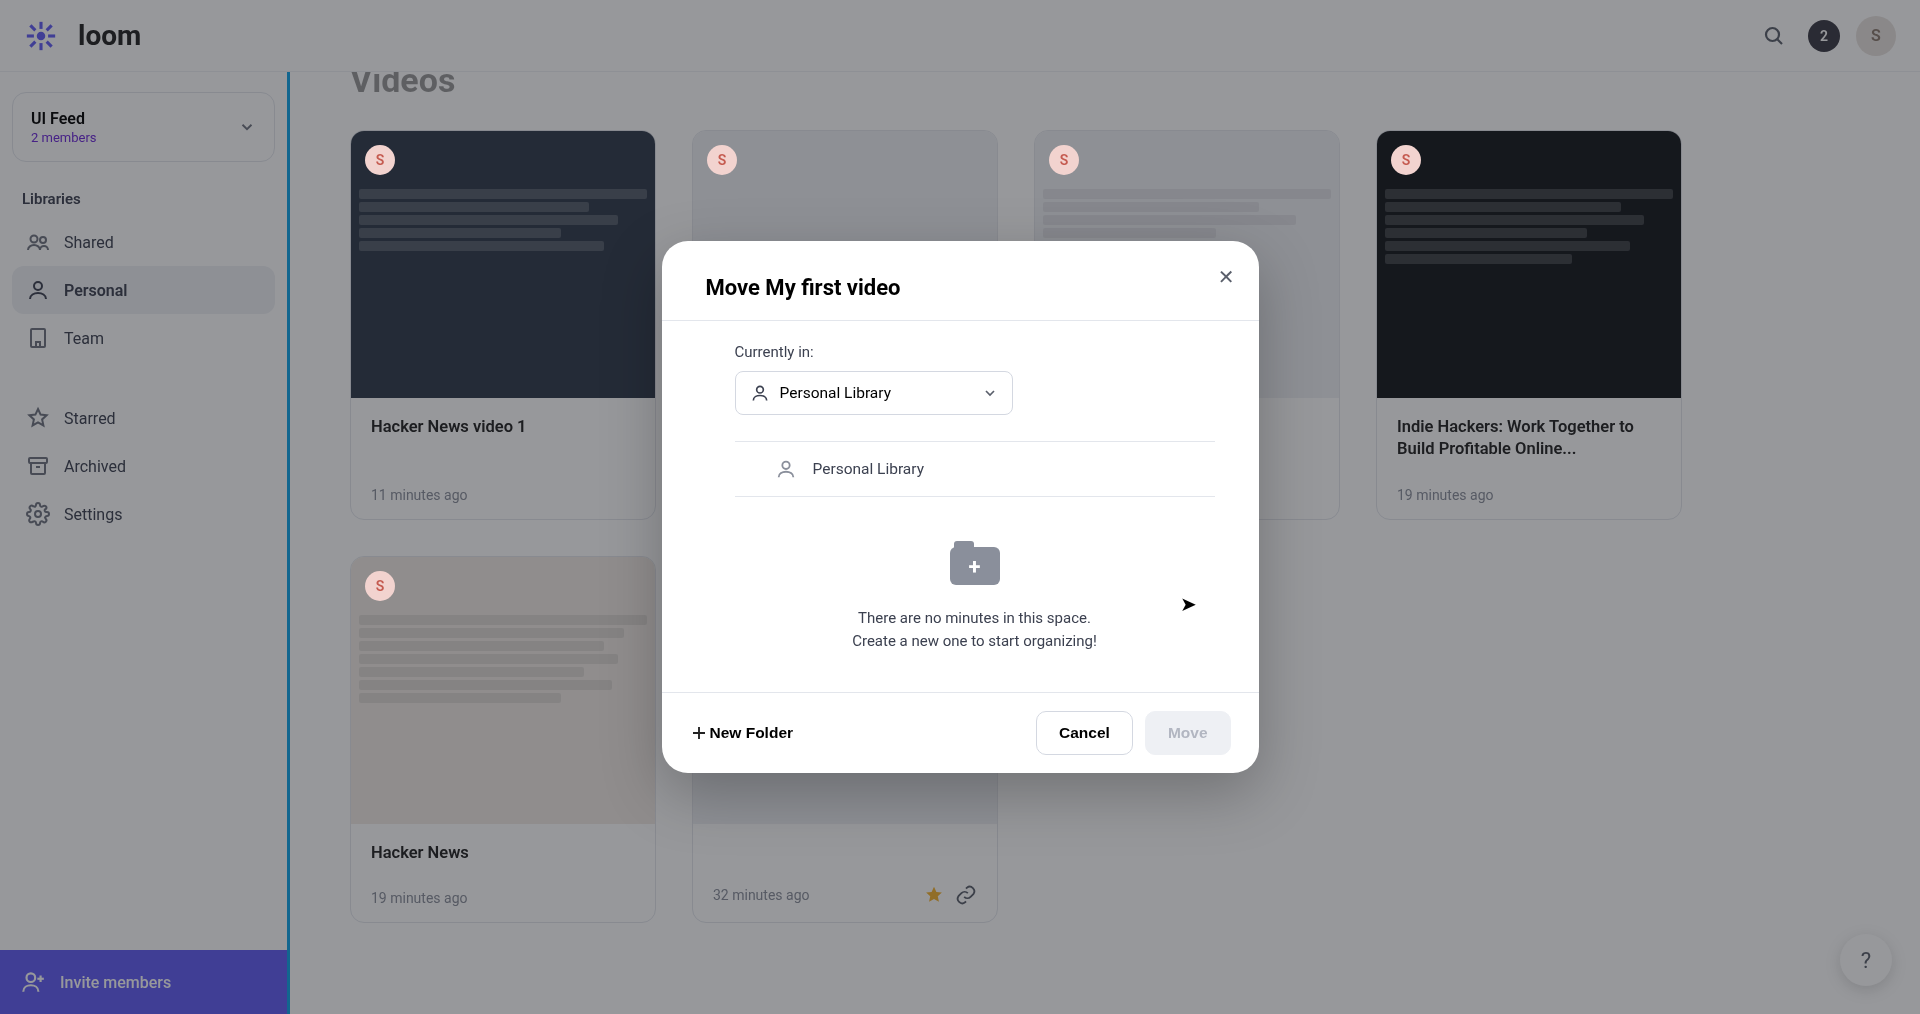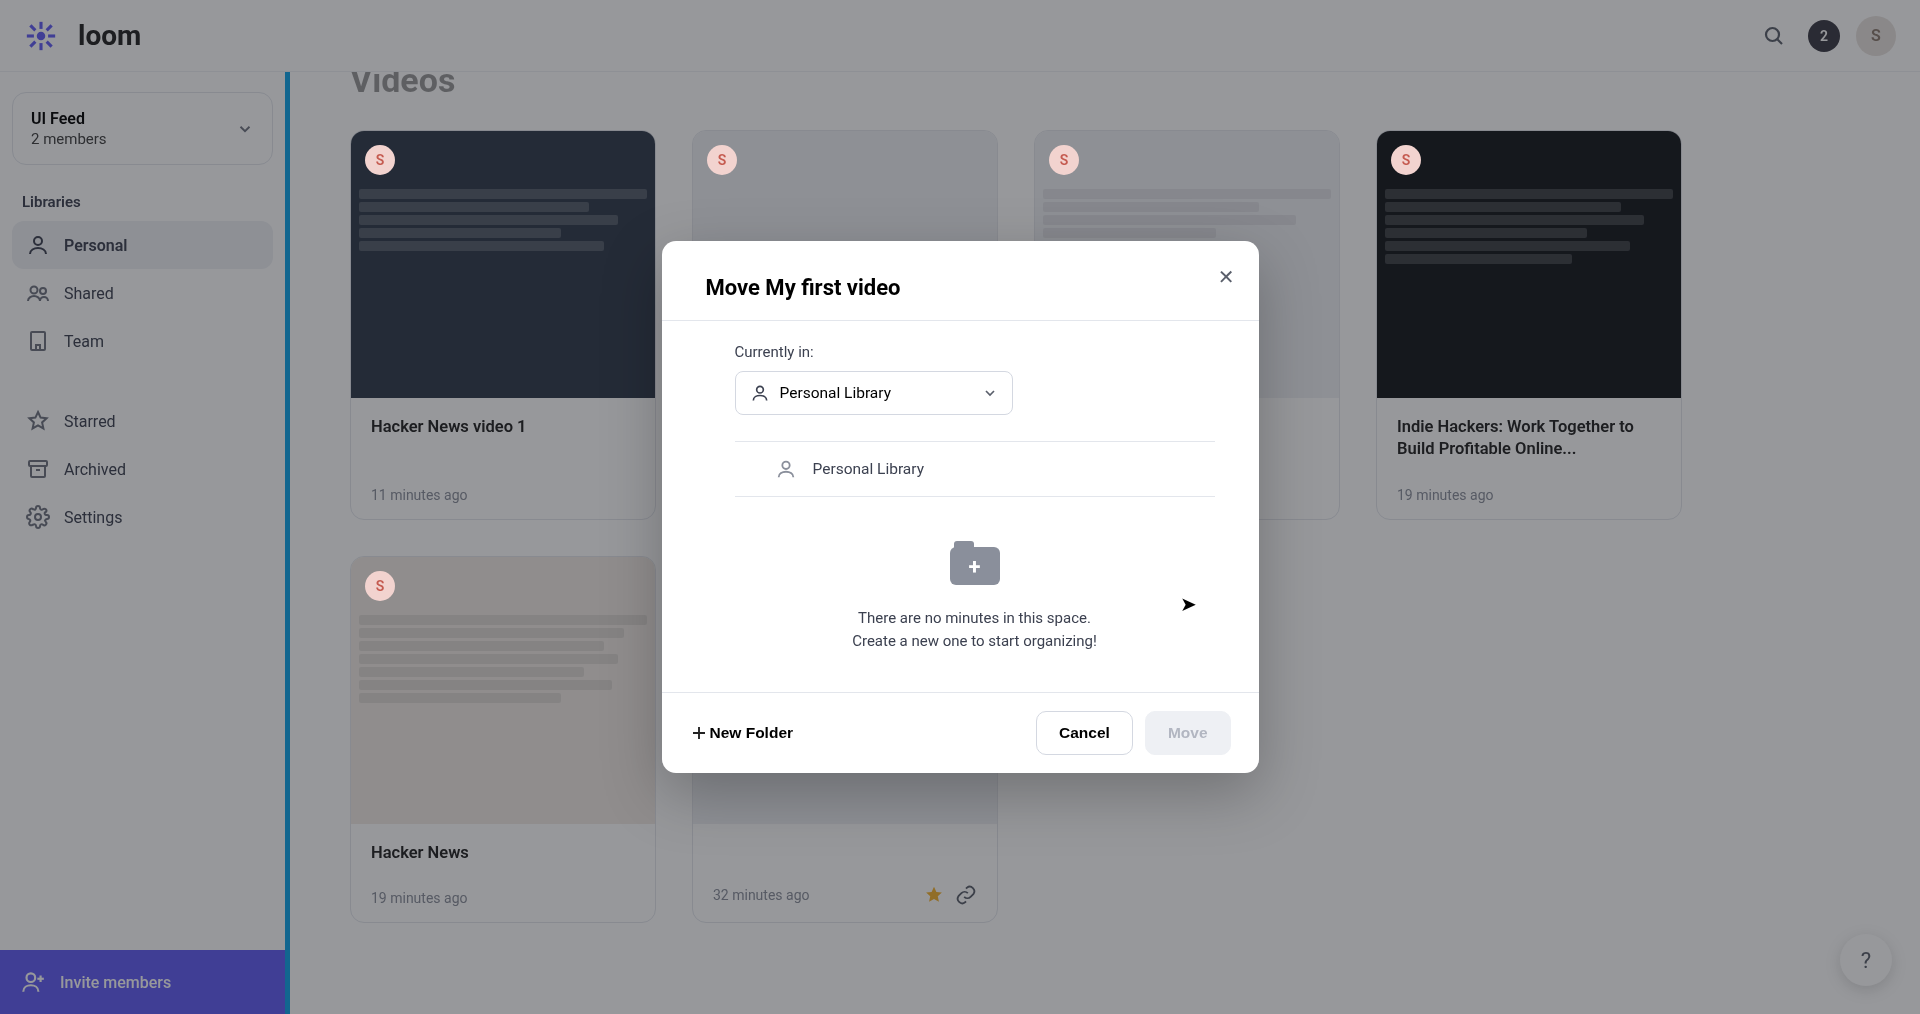--- a/index.html
+++ b/index.html
@@ -9,24 +9,24 @@
 .topbar { height: 72px; display: flex; align-items: center; justify-content: space-between; padding: 0 24px; border-bottom: 1px solid #eef0f4; }
 .logo { display: flex; align-items: center; gap: 20px; font-weight: 700; font-size: 28px; color: #222; }
 .logo-mark { color: #615cf5; }
 .topbar-right { display: flex; align-items: center; gap: 16px; }
 .search-btn { background: none; border: none; padding: 6px; }
 .notif-badge { width: 32px; height: 32px; border-radius: 16px; background: #3a3a44; color: #fff; font-size: 14px; font-weight: 600; display: flex; align-items: center; justify-content: center; }
 .avatar-top { width: 40px; height: 40px; border-radius: 20px; background: #e8e2de; color: #8a7a6e; font-weight: 600; display: flex; align-items: center; justify-content: center; }
 
 
 .shell { display: flex; height: calc(100% - 72px); }
-.sidebar { width: 290px; border-right: 5px solid #0ea5e9; padding: 20px 12px 0; display: flex; flex-direction: column; position: relative; }
+.sidebar { width: 290px; border-right: 3px solid #0ea5e9; padding: 20px 12px 0; display: flex; flex-direction: column; position: relative; }
 .spaces-card { border: 1px solid #e3e6ec; border-radius: 14px; padding: 16px 18px; display: flex; align-items: center; justify-content: space-between; }
 .spaces-card .title { font-weight: 600; font-size: 16px; }
-.spaces-card .sub { font-size: 15px; color: #404040; margin-top: 2px; }
+.spaces-card .sub { font-size: 13px; color: #6d28d9; margin-top: 2px; }
 .chevron { color: #6f7480; }
 
 .section-label { font-size: 15px; font-weight: 600; color: #3c4150; margin: 28px 0 10px 10px; }
 .nav-item { display: flex; align-items: center; gap: 14px; padding: 12px 14px; border-radius: 12px; font-size: 16px; color: #3c4150; cursor: pointer; }
 .nav-item.active { background: #eef0f4; font-weight: 600; }
 .nav-icon { width: 24px; height: 24px; flex-shrink: 0; color: #6f7480; }
 .nav-item.active .nav-icon { color: #3c4150; }
 .nav-gap { height: 32px; }
 
 .invite-bar { position: absolute; bottom: 0; left: 0; right: 0; background: #615cf5; color: #fff; height: 64px; display: flex; align-items: center; gap: 14px; padding: 16px 20px; font-size: 16px; font-weight: 500; cursor: pointer; }
@@ -50,21 +50,21 @@
 .star-filled { color: #f5b32e; }
 
 
 .strip-area { position: absolute; inset: 48px 0 0 0; display: flex; flex-direction: column; gap: 3px; padding: 10px 8px; }
 .strip { height: 10px; background: rgba(255,255,255,0.18); border-radius: 2px; }
 .card-thumb.light .strip { background: rgba(0,0,0,0.06); }
 .card-thumb.list .strip { background: rgba(0,0,0,0.08); }
 
 
 .overlay { position: absolute; inset: 0; background: rgba(24,26,33,0.45); display: flex; align-items: center; justify-content: center; }
-.modal { width: 597px; background: #fff; border-radius: 14px; box-shadow: 0 20px 60px rgba(0,0,0,0.25); overflow: hidden; }
+.modal { width: 597px; background: #fff; border-radius: 26px; box-shadow: 0 20px 60px rgba(0,0,0,0.25); overflow: hidden; }
 .modal-head { padding: 34px 44px 20px; position: relative; }
 .modal-title { font-size: 22px; font-weight: 700; }
 .modal-close { position: absolute; top: 20px; right: 20px; background: none; border: none; font-size: 20px; color: #5a5f6b; cursor: pointer; padding: 4px; }
 .modal-divider { height: 1px; background: #e3e6ec; }
 .modal-body { padding: 22px 44px 30px; margin-left: 29px; }
 .field-label { font-size: 15px; color: #3c4150; margin-bottom: 10px; }
 .location-select { border: 1px solid #d4d8e1; border-radius: 8px; height: 44px; width: 278px; display: flex; align-items: center; padding: 0 14px; gap: 10px; font-size: 15.5px; cursor: pointer; }
 .location-select .chev { margin-left: auto; }
 .folder-list { margin-top: 26px; border-top: 1px solid #e3e6ec; }
 .folder-row { display: flex; align-items: center; gap: 16px; padding: 16px 40px; border-bottom: 1px solid #e3e6ec; font-size: 15.5px; color: #3c4150; cursor: pointer; }
@@ -135,39 +135,39 @@
       </div>
       <span class="chevron">
           <svg width="18" height="18" viewBox="0 0 24 24" fill="none" stroke="currentColor" stroke-width="2.5">
             <path d="M6 9l6 6 6-6"></path>
           </svg>
         </span>
     </div>
 
     <div class="section-label">Libraries</div>
 
-    <div class="nav-item active">
-      <span class="nav-icon">
-          <svg width="24" height="24" viewBox="0 0 24 24" fill="none" stroke="currentColor" stroke-width="2">
-            <circle cx="12" cy="8" r="4"></circle>
-            <path d="M4 21c0-4 4-6 8-6s8 2 8 6"></path>
-          </svg>
-        </span>
-      <span>Personal</span>
-    </div>
     <div class="nav-item">
       <span class="nav-icon">
           <svg width="24" height="24" viewBox="0 0 24 24" fill="none" stroke="currentColor" stroke-width="2">
             <circle cx="8" cy="9" r="3.5"></circle>
             <circle cx="17" cy="10" r="3"></circle>
             <path d="M2 20c0-3 3-5 6-5s6 2 6 5"></path>
             <path d="M14 20c0-2.5 2-4 4-4s4 1.5 4 4"></path>
           </svg>
         </span>
       <span>Shared</span>
+    </div>
+    <div class="nav-item active">
+      <span class="nav-icon">
+          <svg width="24" height="24" viewBox="0 0 24 24" fill="none" stroke="currentColor" stroke-width="2">
+            <circle cx="12" cy="8" r="4"></circle>
+            <path d="M4 21c0-4 4-6 8-6s8 2 8 6"></path>
+          </svg>
+        </span>
+      <span>Personal</span>
     </div>
     <div class="nav-item">
       <span class="nav-icon">
           <svg width="24" height="24" viewBox="0 0 24 24" fill="none" stroke="currentColor" stroke-width="2">
             <rect x="5" y="3" width="14" height="18" rx="1"></rect>
             <line x1="9" y1="8" x2="9" y2="8"></line>
             <line x1="15" y1="8" x2="15" y2="8"></line>
             <line x1="9" y1="13" x2="9" y2="13"></line>
             <line x1="15" y1="13" x2="15" y2="13"></line>
             <rect x="10" y="16" width="4" height="5"></rect>

